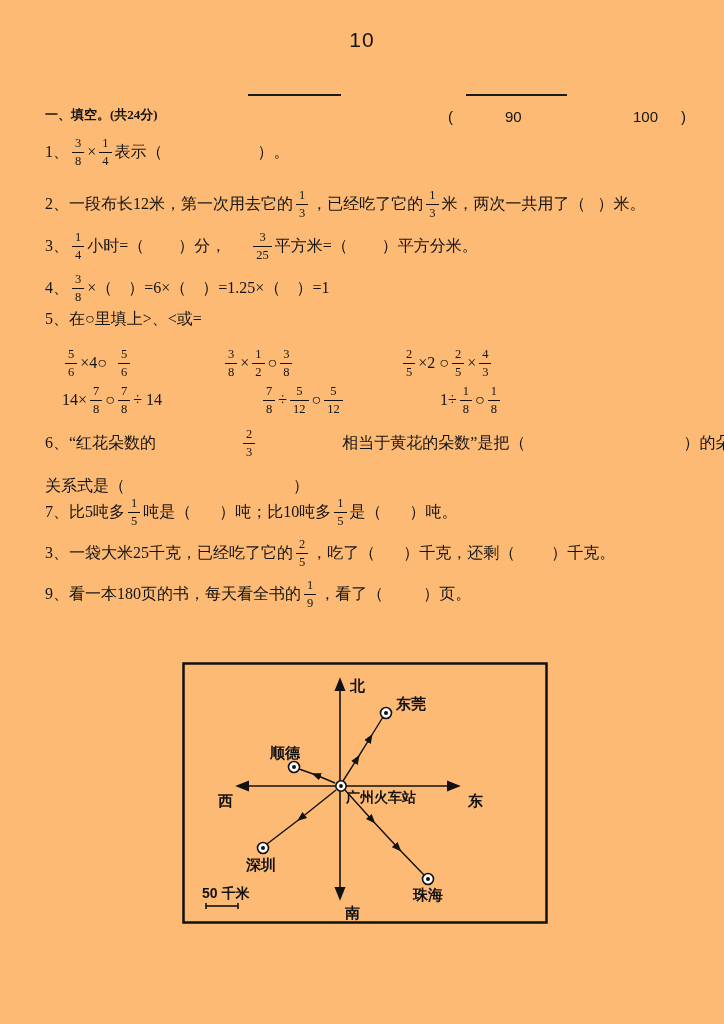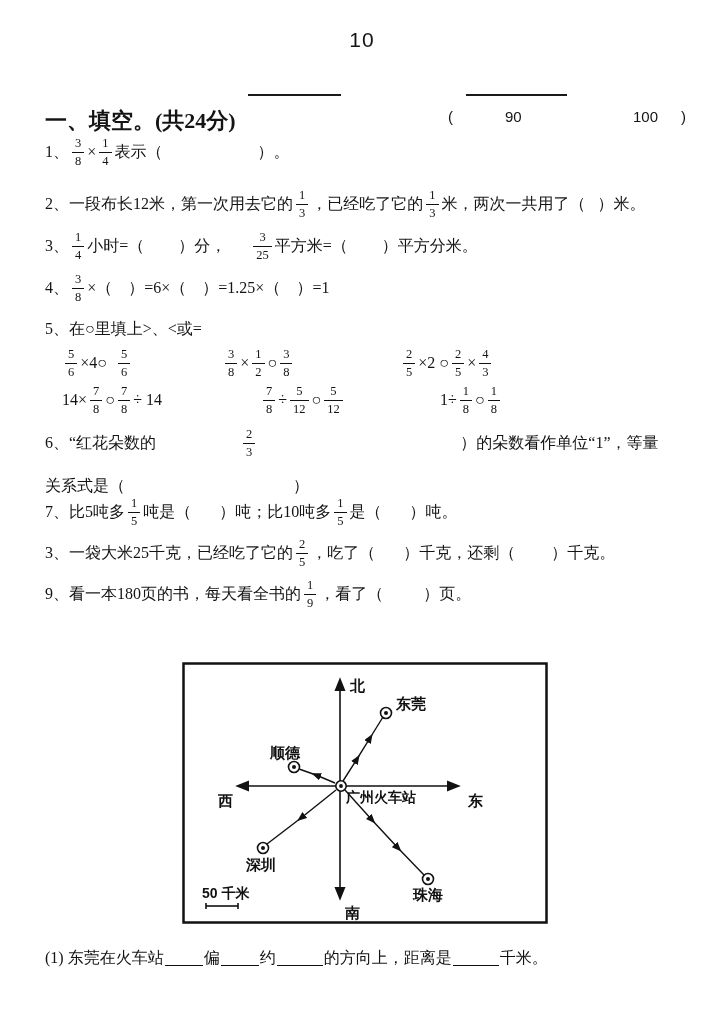--- a/index.html
+++ b/index.html
@@ -1,32 +1,32 @@
 <!DOCTYPE html>
 <html><head>
 <meta charset="utf-8">
 <style>
   html,body{margin:0;padding:0;background:#e8e8e8;}
   #page{
     position:relative;
     width:724px;height:1024px;
-    background:#ffffff;
+    background:#fdba74;
     font-family:"Liberation Serif","DejaVu Serif",serif;
     color:#141414;
     overflow:hidden;
   }
   .abs{position:absolute;}
   #page-number{
     top:28px;left:0;width:100%;
     text-align:center;
     font-family:"Liberation Sans","DejaVu Sans",sans-serif;
     font-size:21px;letter-spacing:1px;
   }
   .hline{height:2px;background:#1a1a1a;}
-  #section-row{top:106px;left:45px;font-size:22px;font-weight:bold;}
+  #section-row{top:106px;left:45px;font-size:13px;font-weight:bold;}
   .score-part{top:108px;font-size:15px;font-family:"Liberation Sans","DejaVu Sans",sans-serif;}
   .qline{
     position:absolute;
     display:flex;align-items:center;
     white-space:nowrap;
     font-size:16px;line-height:1.2;height:36px;
   }
   .qline.plain{height:24px;}
   .tx{display:inline-block;}
   .gap{display:inline-block;height:1px;}
@@ -112,21 +112,21 @@
       </span>
       <span class="tx">×（</span>
       <span class="gap" style="width: 16px;"></span>
       <span class="tx">）=6×（</span>
       <span class="gap" style="width: 16px;"></span>
       <span class="tx">）=1.25×（</span>
       <span class="gap" style="width: 16px;"></span>
       <span class="tx">）=1</span>
     </div>
 
-  <div class="qline plain" style="top:317px;left:45px;">
+  <div class="qline plain" style="top:307px;left:45px;">
       <span class="tx">5、在○里填上&gt;、&lt;或=</span>
     </div>
   <div class="qline" style="top:345px;left:62px;">
       <span class="frac">
         <span class="fn">5</span>
         <span class="fd">6</span>
       </span>
       <span class="tx">×4○</span>
       <span class="gap" style="width: 8px;"></span>
       <span class="frac">
@@ -209,20 +209,21 @@
     </div>
 
   <div class="qline" style="top:425px;left:45px;gap:40px;">
       <span class="tx">6、“红花朵数的</span>
       <span class="gap" style="width: 4px;"></span>
       <span class="frac">
         <span class="fn">2</span>
         <span class="fd">3</span>
       </span>
       <span class="gap" style="width: 4px;"></span>
+      <span class="tx">相当于黄花的朵数”是把（</span>
       <span class="gap" style="width: 78px;"></span>
       <span class="tx">）的朵数看作单位“1”，等量</span>
     </div>
   <div class="qline plain" style="top:474px;left:45px;">
       <span class="tx">关系式是（</span>
       <span class="gap" style="width: 168px;"></span>
       <span class="tx">）</span>
     </div>
   <div class="qline" style="top:494px;left:45px;text-align:right;">
       <span class="tx">7、比5吨多</span>
@@ -319,25 +320,14 @@
       </g>
 
       <g stroke="#111" stroke-width="1.6">
         <line x1="24" y1="244" x2="56" y2="244"></line>
         <line x1="24" y1="241" x2="24" y2="247"></line>
         <line x1="56" y1="241" x2="56" y2="247"></line>
       </g>
     </svg>
   </div>
 
-  <div class="qline plain" style="top:946px;left:45px;">
-      <span class="tx">(1) 东莞在火车站</span>
-      <span class="blank" style="width: 38px;"></span>
-      <span class="tx">偏</span>
-      <span class="blank" style="width: 38px;"></span>
-      <span class="tx">约</span>
-      <span class="blank" style="width: 46px;"></span>
-      <span class="tx">的方向上，距离是</span>
-      <span class="blank" style="width: 46px;"></span>
-      <span class="tx">千米。</span>
-    </div>
 
 </div>
 
 </body></html>

